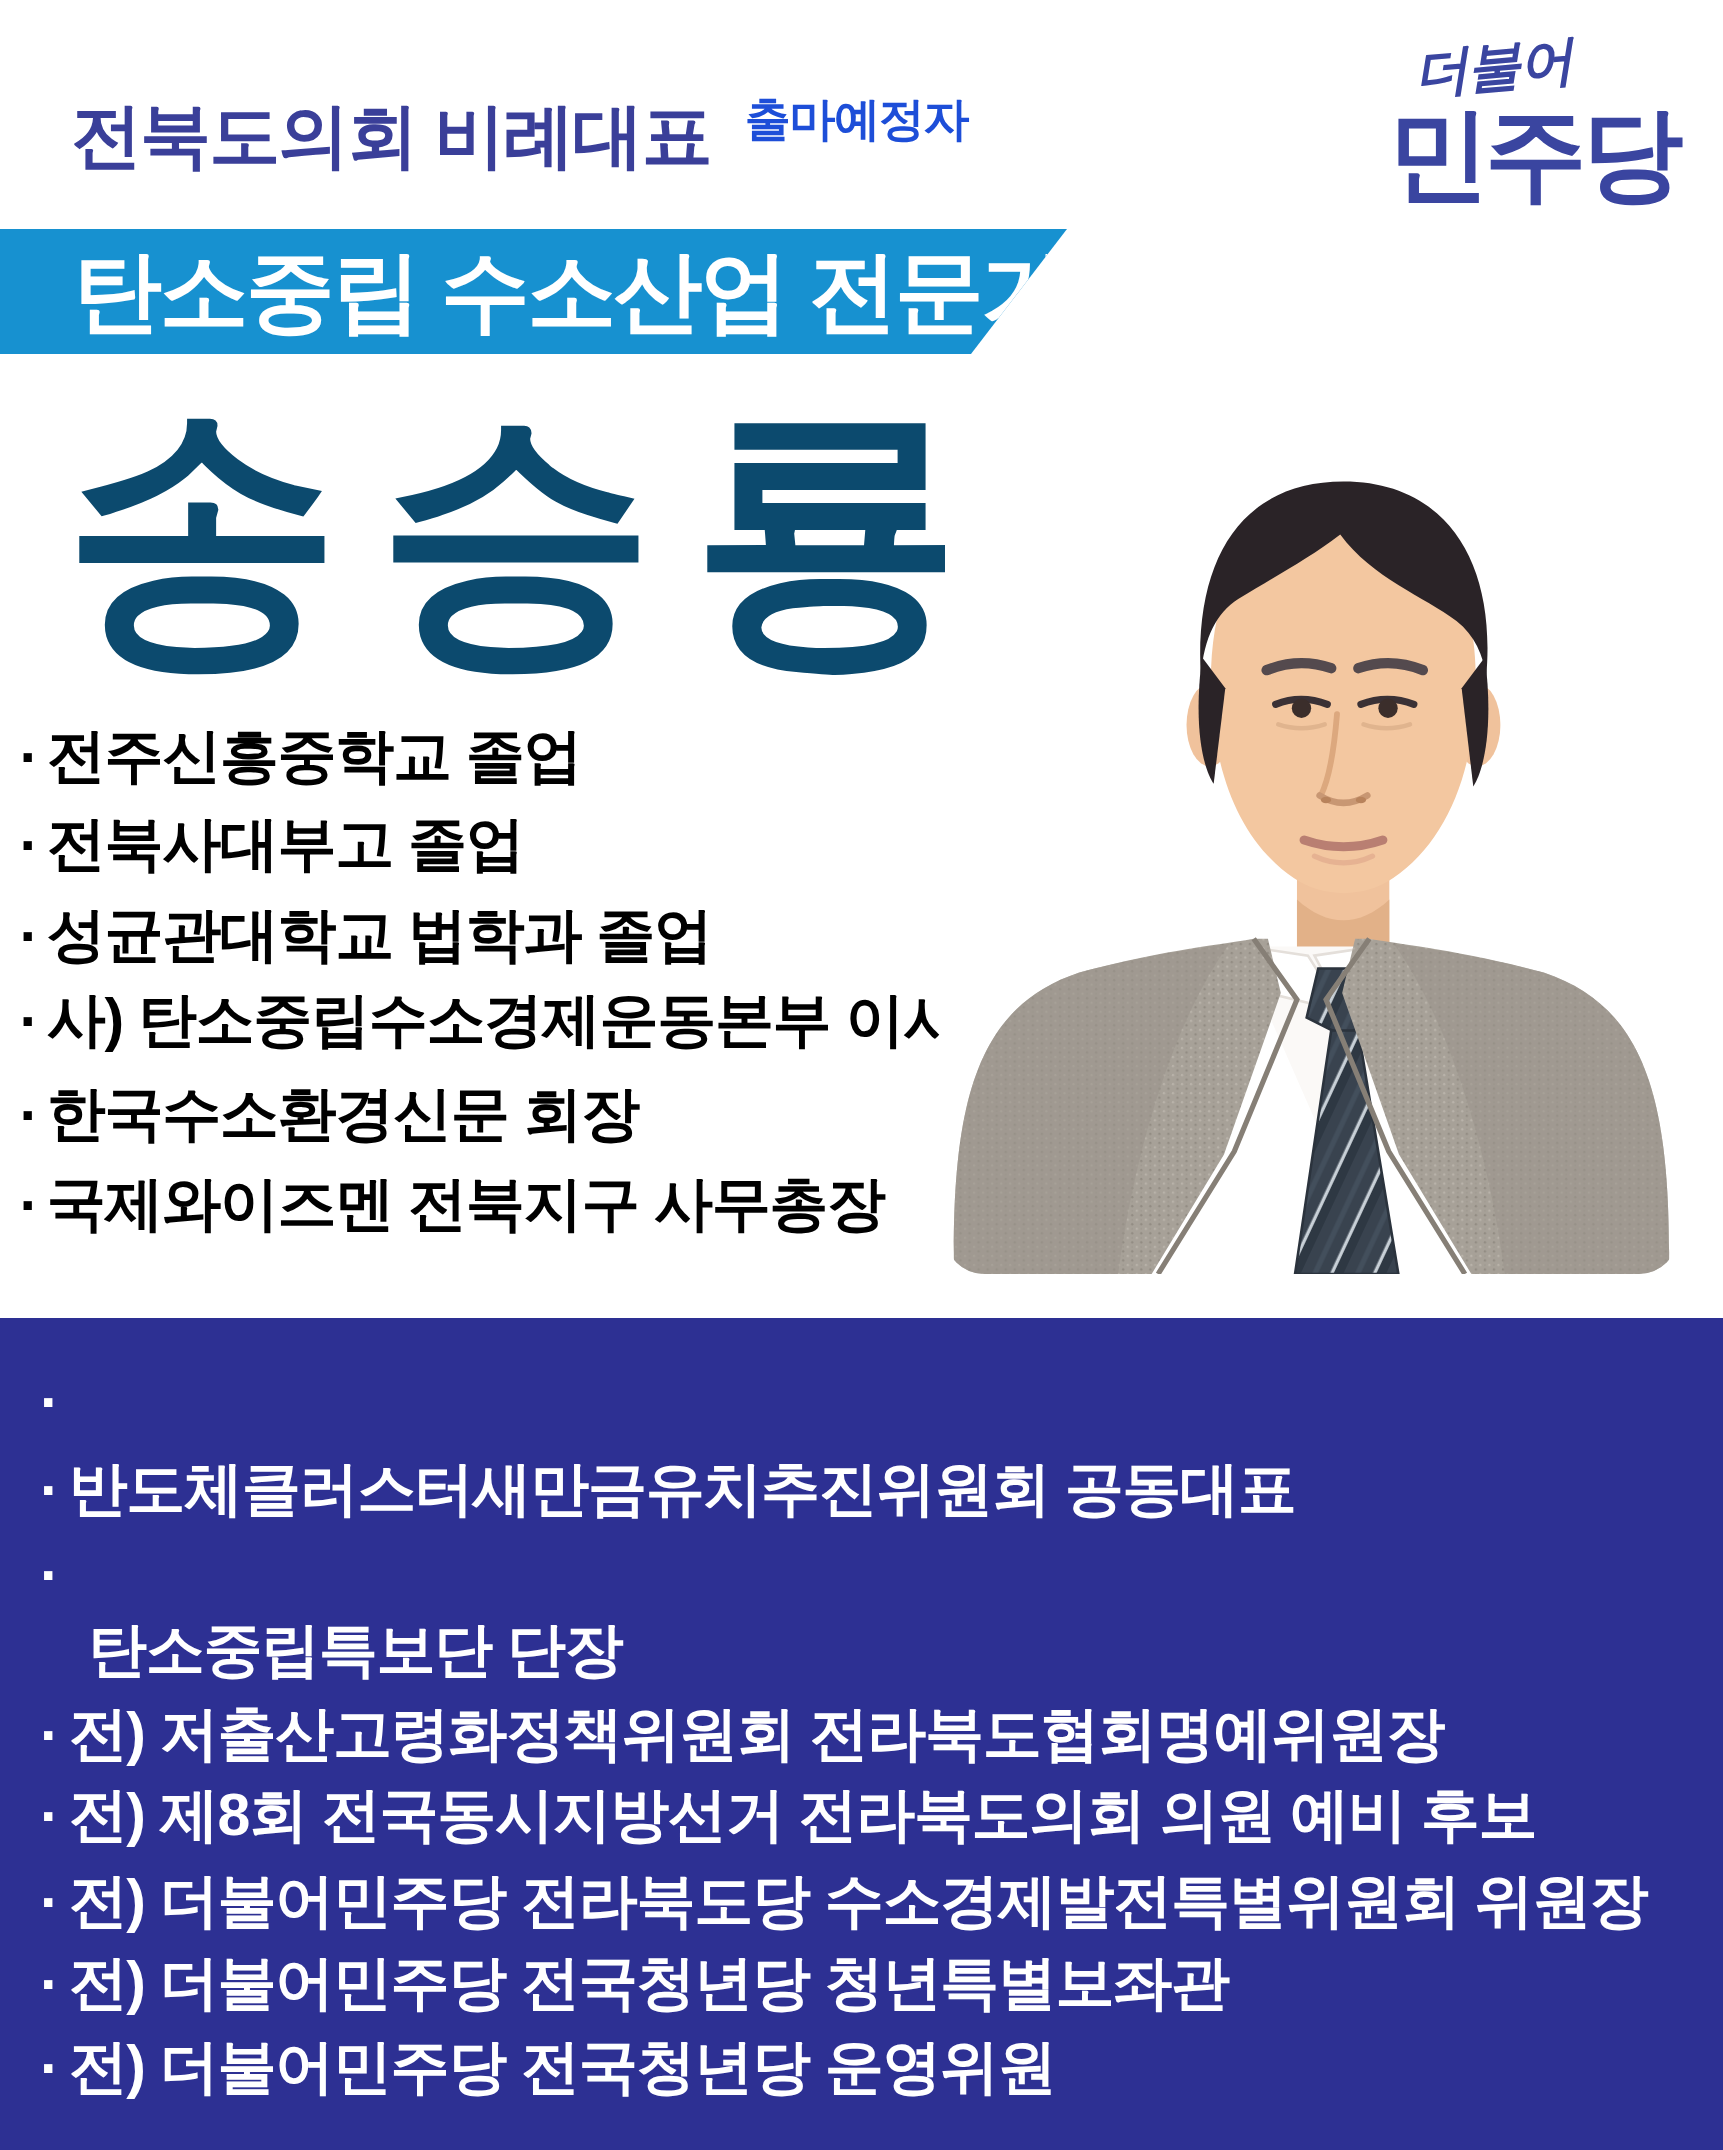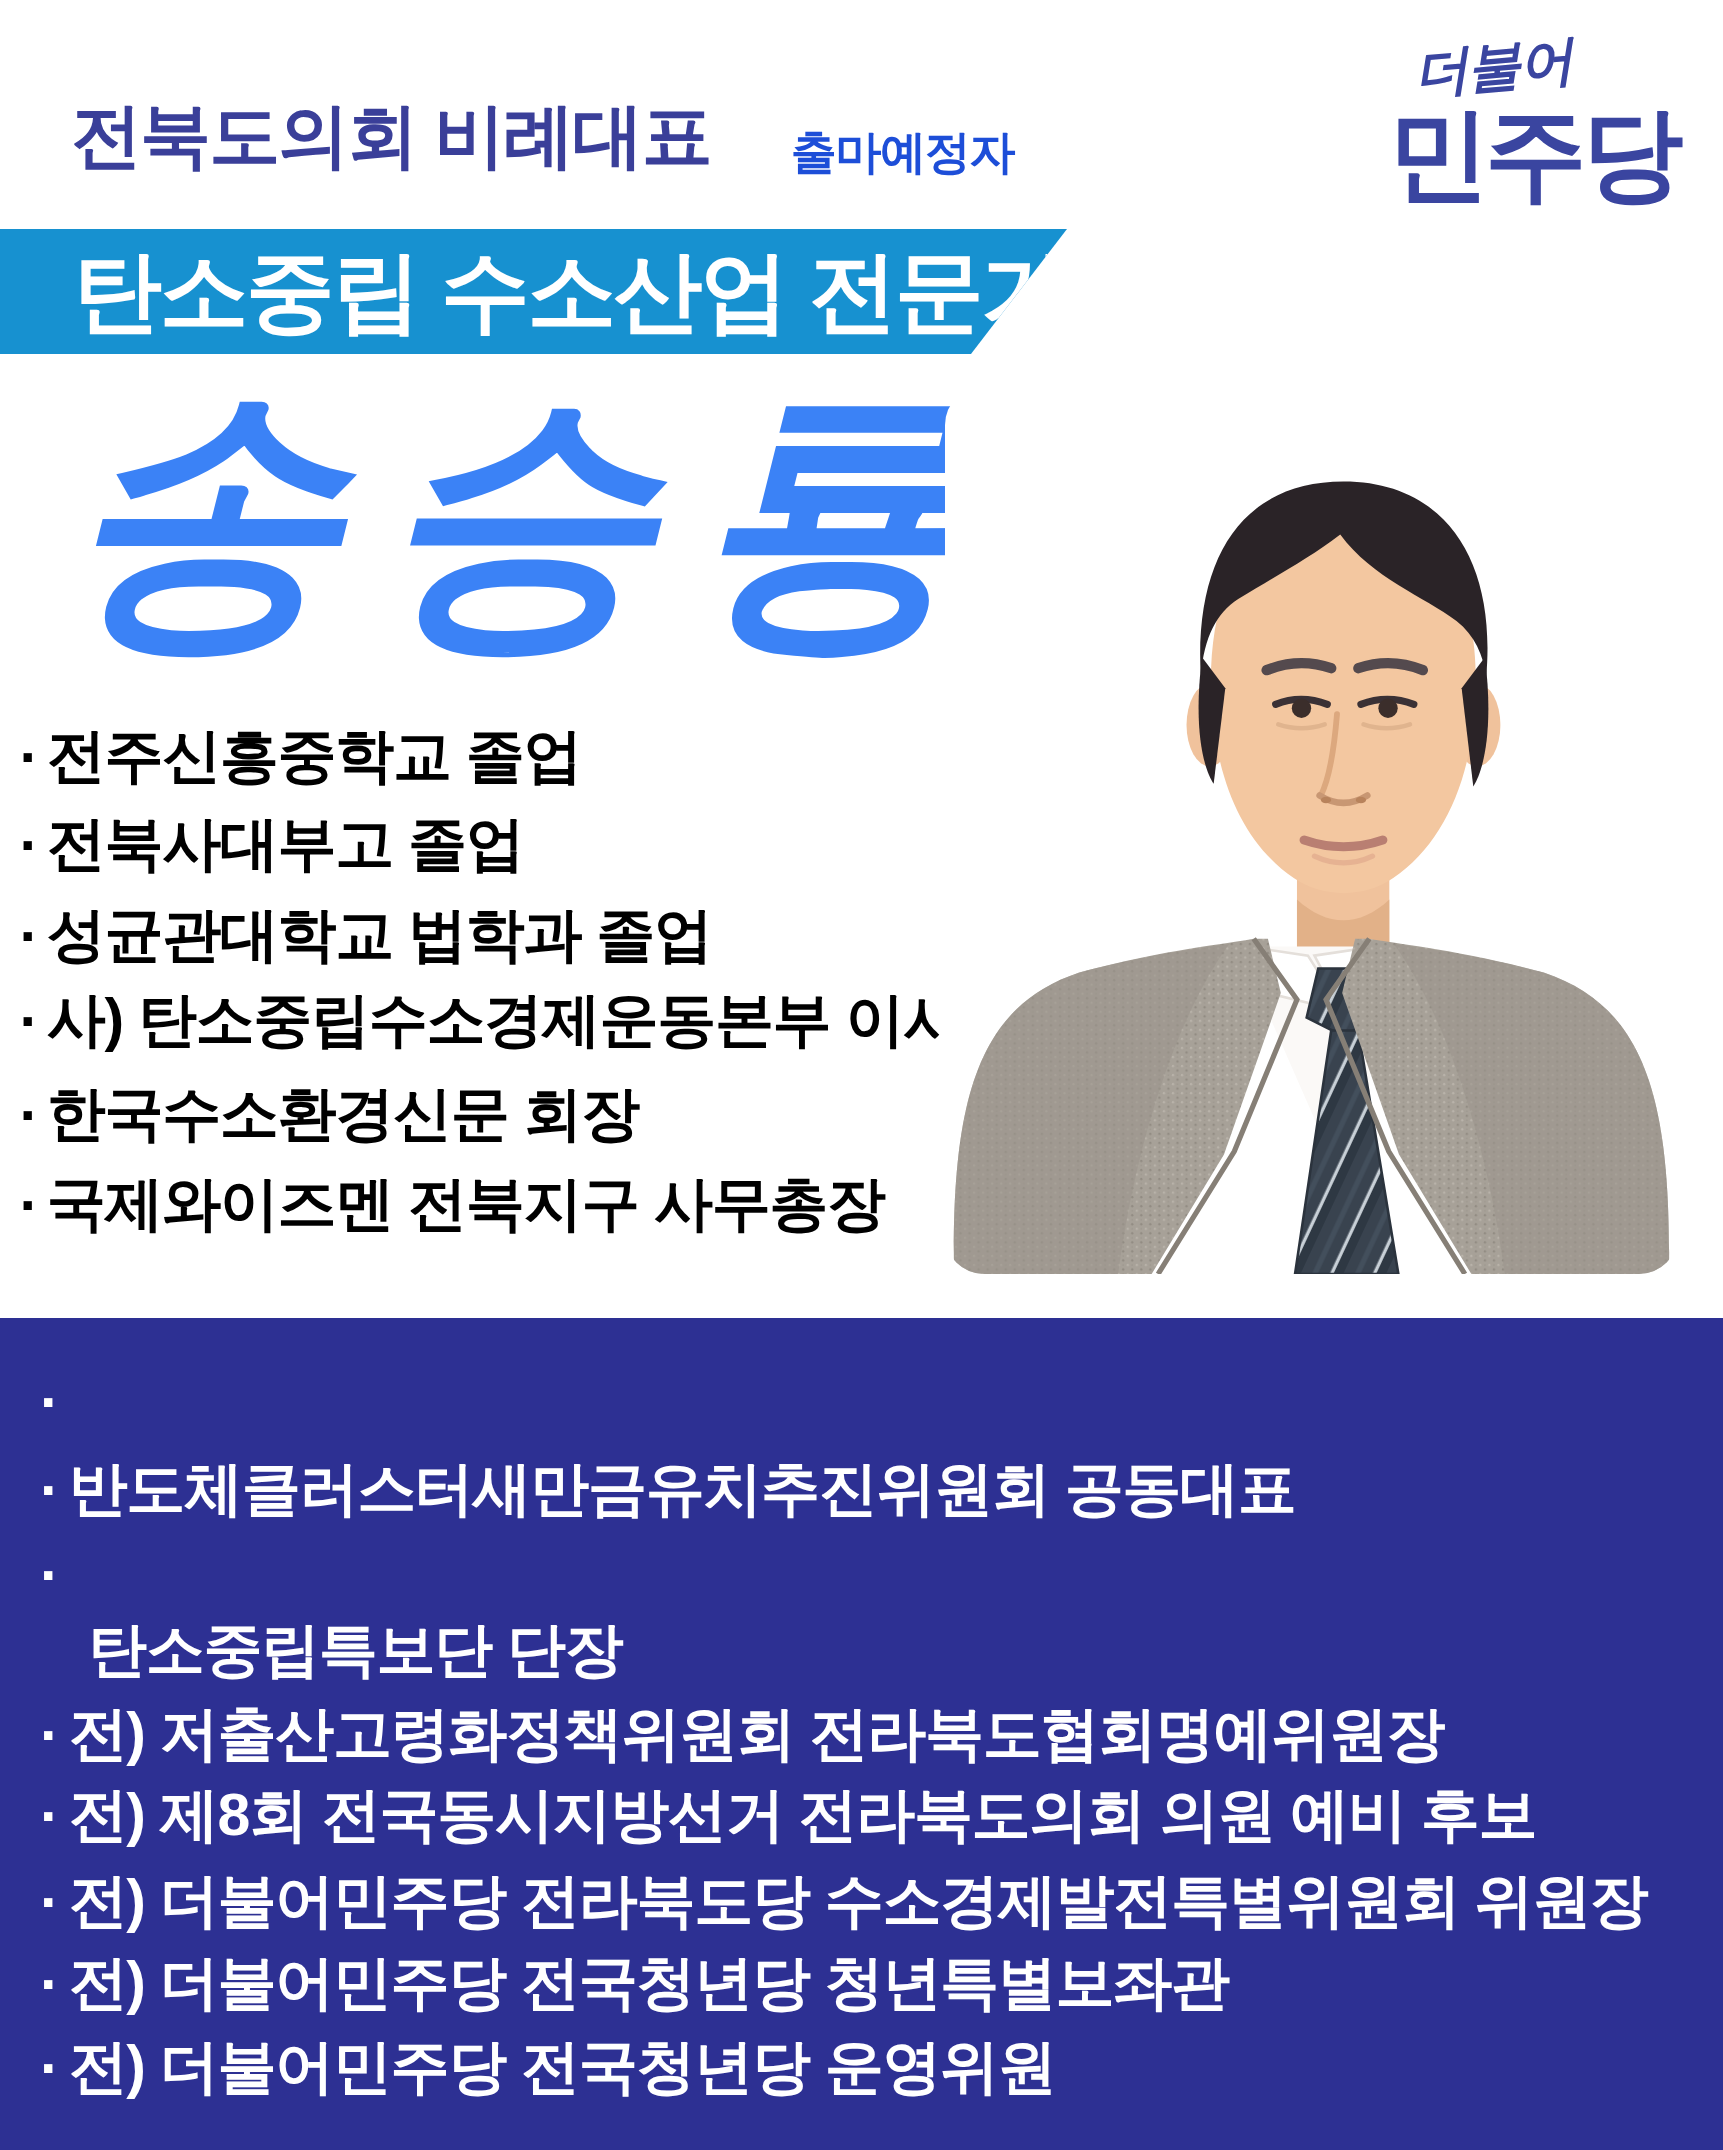--- a/index.html
+++ b/index.html
@@ -10,23 +10,22 @@
     background:#ffffff;
     overflow:hidden;
     font-family:"Liberation Sans","DejaVu Sans",sans-serif;
   }
 
   
   .header-row{
     position:absolute;
     left:71px; top:89px;
     display:flex;
-    align-items:flex-end;
-    white-space:nowrap;
-    gap:46px;
+    align-items:flex-start;
+    white-space:nowrap;
   }
   .header-title{
     font-size:71px;
     font-weight:800;
     letter-spacing:-1.9px;
     color:#3A3F99;
   }
   .header-subtitle{
     margin-left:34px;
     font-size:46px;
@@ -77,28 +76,27 @@
     font-size:89px;
     font-weight:800;
     letter-spacing:-2.6px;
     color:#ffffff;
     white-space:nowrap;
   }
 
   
   .candidate-name{
     position:absolute;
-    left:63px; top:378px;
+    left:63px; top:395px;
     font-size:278px;
     line-height:1;
     font-weight:900;
     letter-spacing:36px;
-    color:#3b82f6;
-    white-space:nowrap;
-    font-style:italic;
+    color:#0c4a6e;
+    white-space:nowrap;
   }
 
   
   .edu-row{
     position:absolute;
     left:19.4px;
     height:78px;
     display:flex;
     align-items:center;
     white-space:nowrap;

